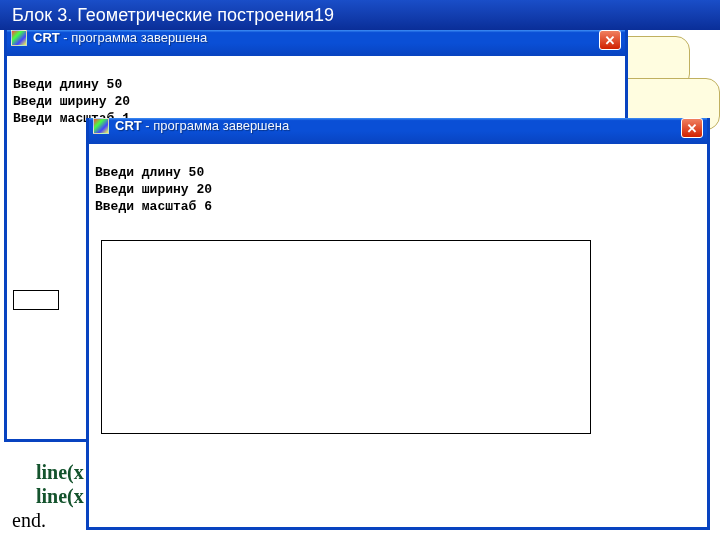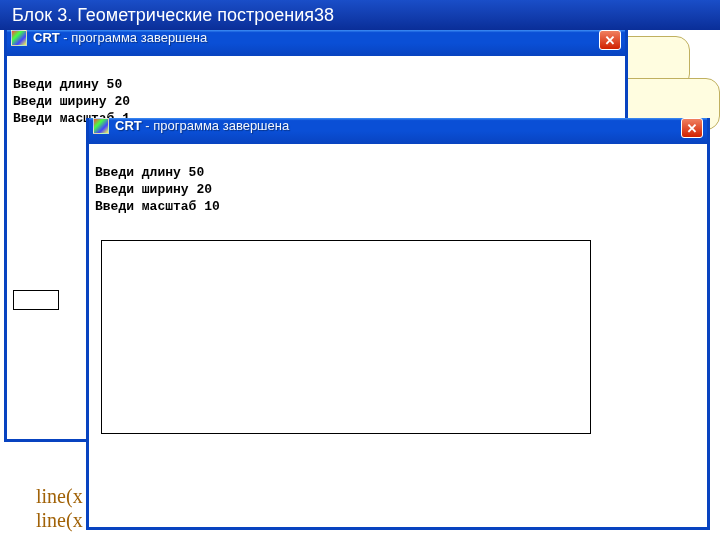--- a/index.html
+++ b/index.html
@@ -36,21 +36,21 @@
       border-radius: 14px;
     }
     .bottom-text {
       position: absolute;
       font-family: "Times New Roman", serif;
       font-size: 20px;
       color: #000;
       line-height: 1.2;
     }
     .bottom-text .kw { color: #000; }
-    .bottom-text .fn { color: #a16207; font-weight: normal; }
+    .bottom-text .fn { color: #14532d; font-weight: bold; }
 
     
     .win {
       position: absolute;
       background: #fff;
       border: 3px solid #0843c0;
       border-top: none;
       box-shadow: 0 0 0 rgba(0,0,0,0);
     }
     .titlebar {
@@ -105,31 +105,32 @@
       position: absolute;
       border: 1px solid #000;
       background: #fff;
     }
   </style>
 </head>
 <body>
 
 <div class="header-bar">
   <span class="header-title">Блок 3. Геометрические построения</span>
-  <span class="header-number">38</span>
+  <span class="header-number">19</span>
 </div>
 
 <div class="bg-stack">
 
   <div class="yellow-card" style="top:6px; left:70px; width:620px; height:52px;"></div>
   <div class="yellow-card" style="top:48px; left:70px; width:650px; height:52px;"></div>
 
   <div class="bottom-text" style="left:12px; bottom:8px;">
     <div><span class="fn" style="margin-left:24px;">line(x</span></div>
     <div><span class="fn" style="margin-left:24px;">line(x</span></div>
+    <div><span class="kw">end.</span></div>
   </div>
 
   <div class="win" style="top:0px; left:4px; width:624px; height:412px;">
     <div class="titlebar">
       <div class="app-icon"></div>
       <div class="title-text">
         <span>CRT</span>
         <span class="title-dim">- программа завершена</span>
       </div>
       <div class="close-btn">
@@ -151,18 +152,18 @@
         <span>CRT</span>
         <span class="title-dim">- программа завершена</span>
       </div>
       <div class="close-btn">
         <span>✕</span>
       </div>
     </div>
     <div class="win-body" style="height:382px; position:relative;">
 <span>Введи длину 50</span>
 <span>Введи ширину 20</span>
-<span>Введи масштаб 10</span>
+<span>Введи масштаб 6</span>
       <div class="rect-draw" style="left:12px; top:96px; width:490px; height:194px;"></div>
     </div>
   </div>
 
 </div>
 
 </body></html>

